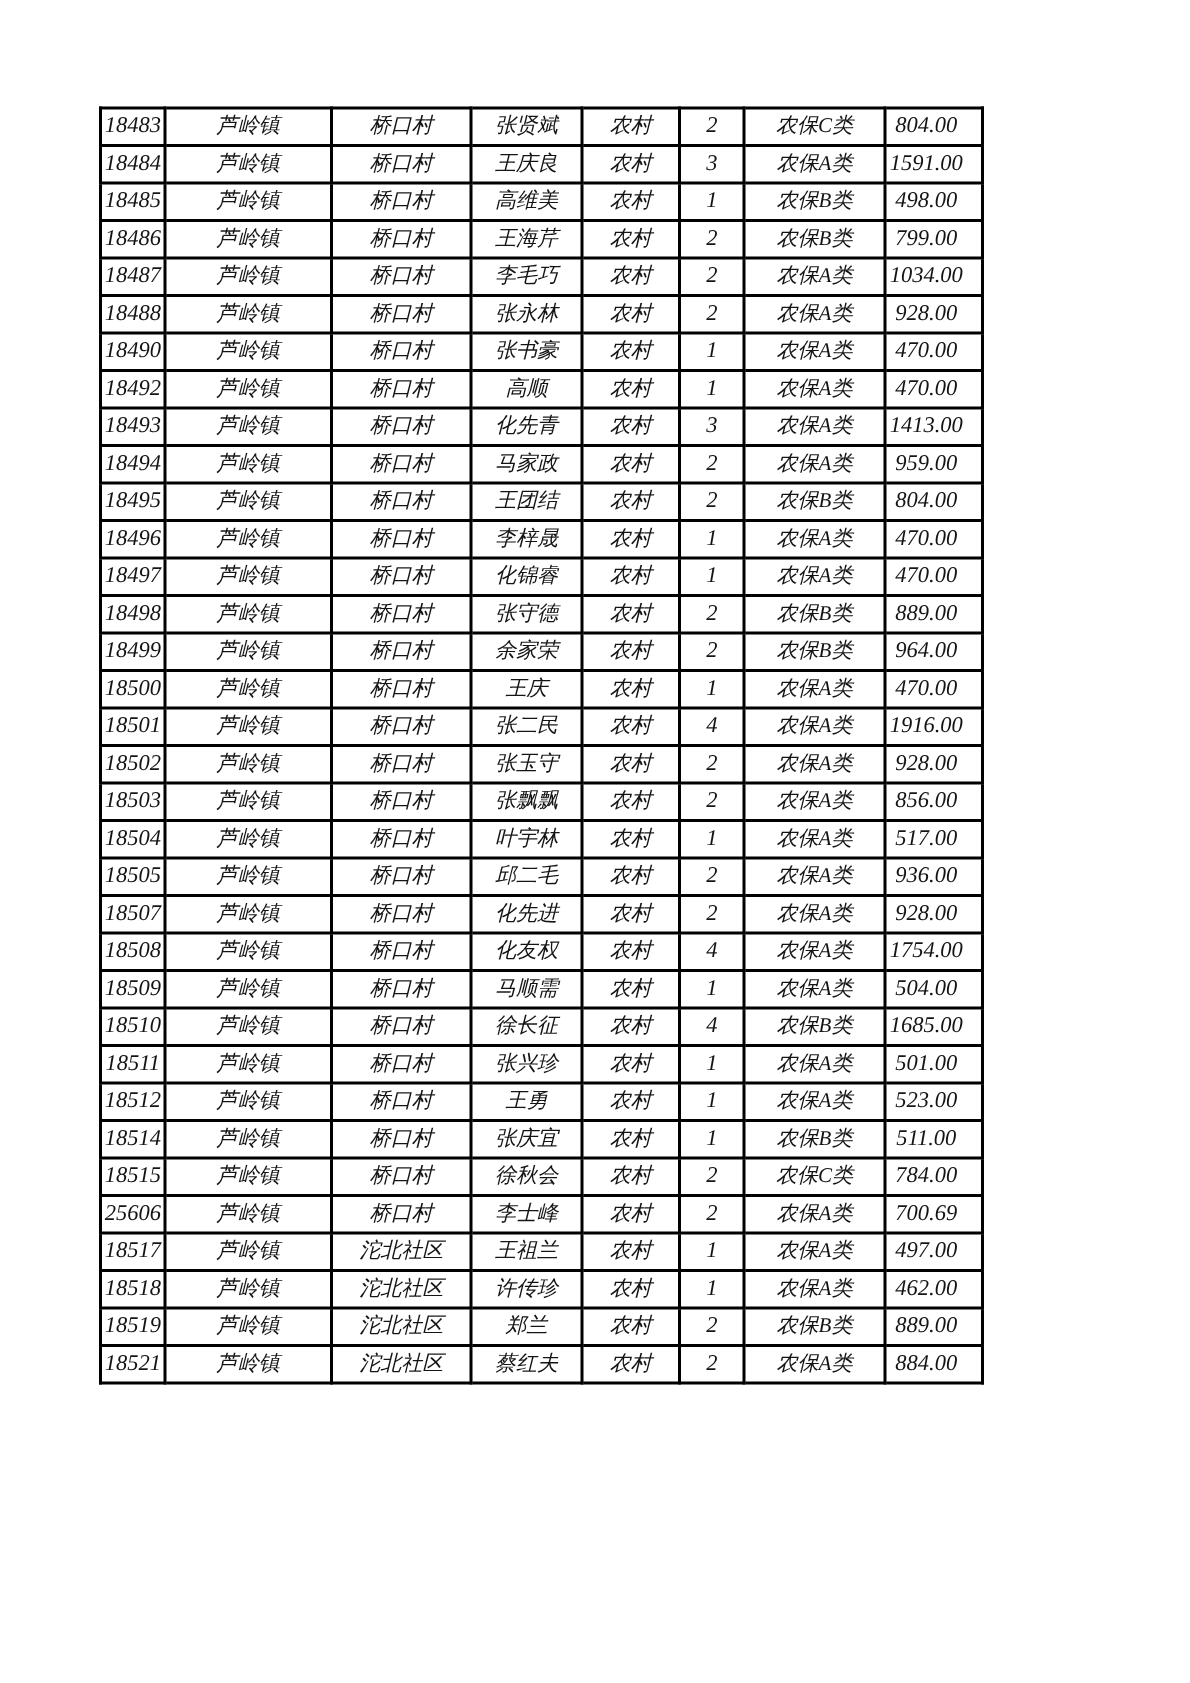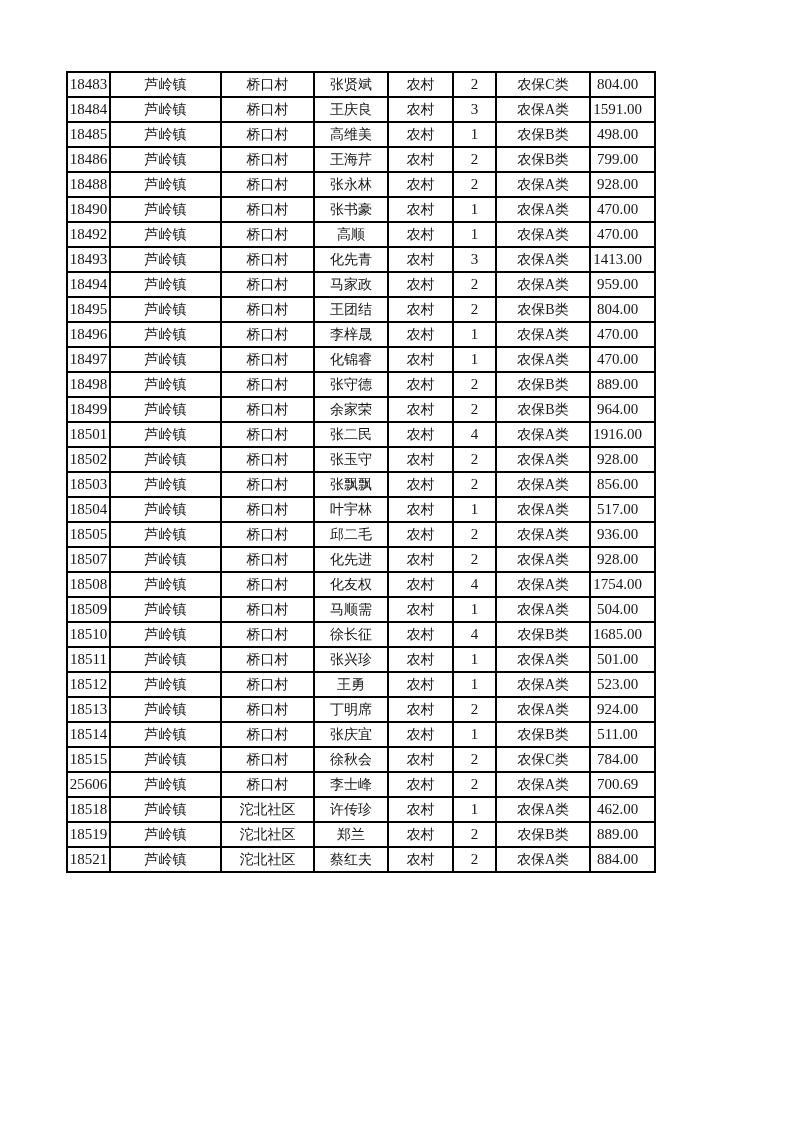--- a/index.html
+++ b/index.html
@@ -6,20 +6,21 @@
   html, body {
     width: 793px; height: 1122px;
     background: #ffffff;
     font-family: "Liberation Serif", "DejaVu Serif", serif;
   }
   .page {
     position: relative;
     width: 793px; height: 1041px;
     background: #ffffff;
     overflow: hidden;
+    font-style: italic;
   }
   table.roster {
     position: absolute;
     left: 66px; top: 71px;
     width: 588px;
     border-collapse: collapse;
     table-layout: fixed;
     border: 2px solid #000000;
   }
   table.roster td {
@@ -92,20 +93,30 @@
           <td class="num">18486</td>
           <td>芦岭镇</td>
           <td>桥口村</td>
           <td>王海芹</td>
           <td>农村</td>
           <td class="num">2</td>
           <td>农保B类</td>
           <td class="num amount">799.00</td>
         </tr>
         <tr>
+          <td class="num">18487</td>
+          <td>芦岭镇</td>
+          <td>桥口村</td>
+          <td>李毛巧</td>
+          <td>农村</td>
+          <td class="num">2</td>
+          <td>农保A类</td>
+          <td class="num amount">1034.00</td>
+        </tr>
+        <tr>
           <td class="num">18488</td>
           <td>芦岭镇</td>
           <td>桥口村</td>
           <td>张永林</td>
           <td>农村</td>
           <td class="num">2</td>
           <td>农保A类</td>
           <td class="num amount">928.00</td>
         </tr>
         <tr>
@@ -192,20 +203,30 @@
           <td class="num">18499</td>
           <td>芦岭镇</td>
           <td>桥口村</td>
           <td>余家荣</td>
           <td>农村</td>
           <td class="num">2</td>
           <td>农保B类</td>
           <td class="num amount">964.00</td>
         </tr>
         <tr>
+          <td class="num">18500</td>
+          <td>芦岭镇</td>
+          <td>桥口村</td>
+          <td>王庆</td>
+          <td>农村</td>
+          <td class="num">1</td>
+          <td>农保A类</td>
+          <td class="num amount">470.00</td>
+        </tr>
+        <tr>
           <td class="num">18501</td>
           <td>芦岭镇</td>
           <td>桥口村</td>
           <td>张二民</td>
           <td>农村</td>
           <td class="num">4</td>
           <td>农保A类</td>
           <td class="num amount">1916.00</td>
         </tr>
         <tr>
@@ -300,30 +321,20 @@
         </tr>
         <tr>
           <td class="num">18512</td>
           <td>芦岭镇</td>
           <td>桥口村</td>
           <td>王勇</td>
           <td>农村</td>
           <td class="num">1</td>
           <td>农保A类</td>
           <td class="num amount">523.00</td>
-        </tr>
-        <tr>
-          <td class="num">18513</td>
-          <td>芦岭镇</td>
-          <td>桥口村</td>
-          <td>丁明席</td>
-          <td>农村</td>
-          <td class="num">2</td>
-          <td>农保A类</td>
-          <td class="num amount">924.00</td>
         </tr>
         <tr>
           <td class="num">18514</td>
           <td>芦岭镇</td>
           <td>桥口村</td>
           <td>张庆宜</td>
           <td>农村</td>
           <td class="num">1</td>
           <td>农保B类</td>
           <td class="num amount">511.00</td>
@@ -340,20 +351,30 @@
         </tr>
         <tr>
           <td class="num">25606</td>
           <td>芦岭镇</td>
           <td>桥口村</td>
           <td>李士峰</td>
           <td>农村</td>
           <td class="num">2</td>
           <td>农保A类</td>
           <td class="num amount">700.69</td>
+        </tr>
+        <tr>
+          <td class="num">18517</td>
+          <td>芦岭镇</td>
+          <td>沱北社区</td>
+          <td>王祖兰</td>
+          <td>农村</td>
+          <td class="num">1</td>
+          <td>农保A类</td>
+          <td class="num amount">497.00</td>
         </tr>
         <tr>
           <td class="num">18518</td>
           <td>芦岭镇</td>
           <td>沱北社区</td>
           <td>许传珍</td>
           <td>农村</td>
           <td class="num">1</td>
           <td>农保A类</td>
           <td class="num amount">462.00</td>

